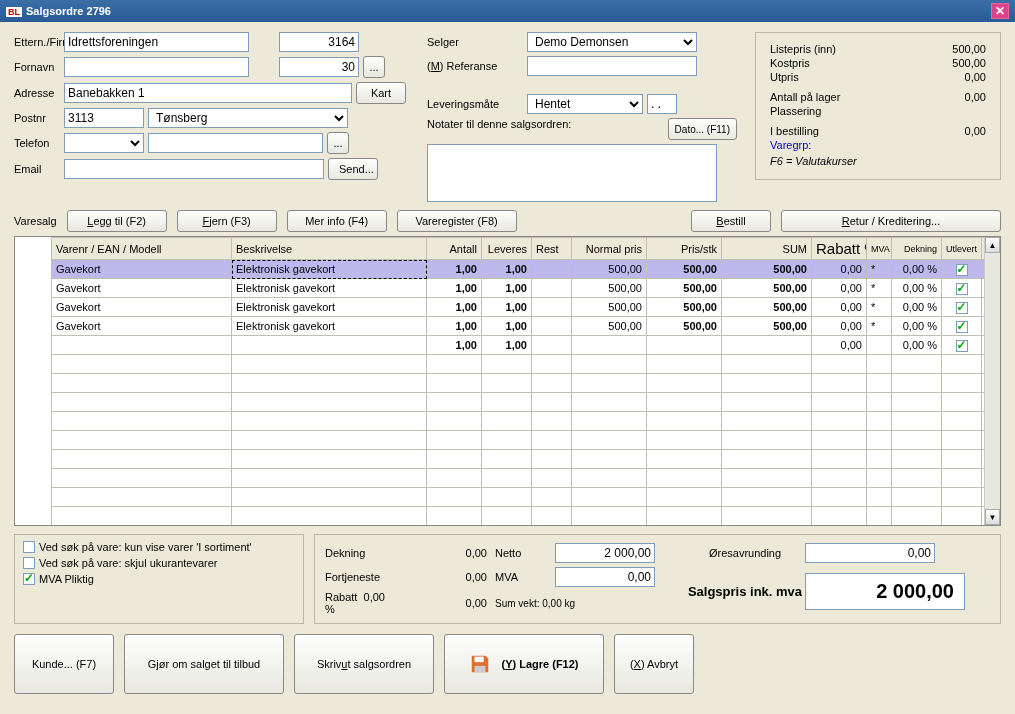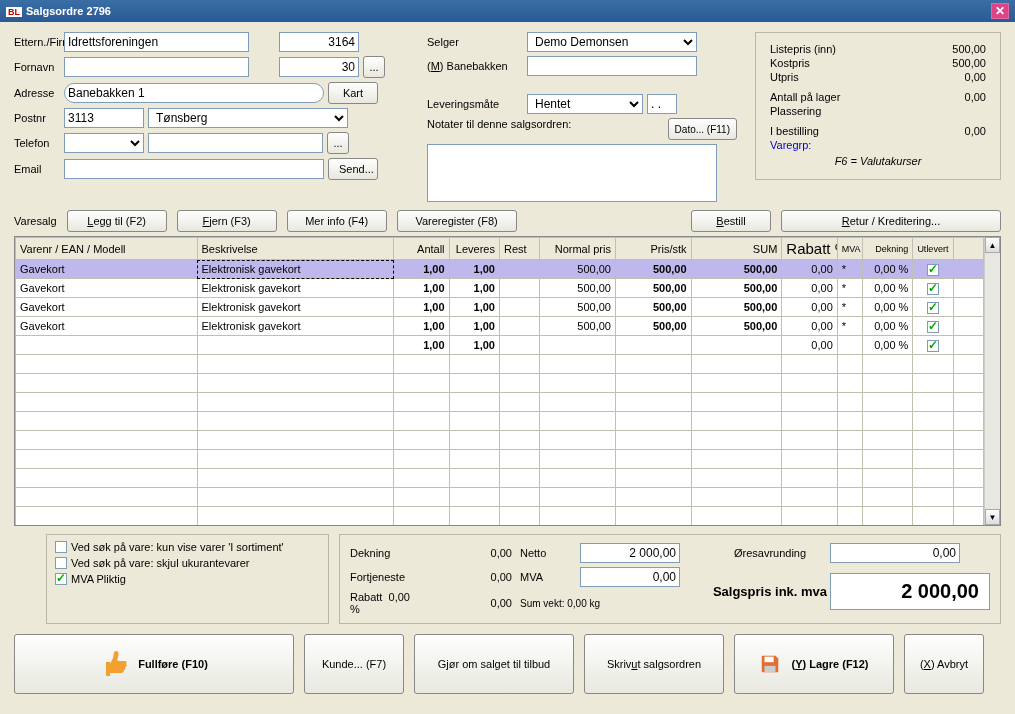--- a/index.html
+++ b/index.html
@@ -18,34 +18,34 @@
 .col2 { width: 310px; }
 .col3 { flex: 1; }
 .col1 .lbl { width: 50px; }
 .col2 .lbl { width: 100px; }
 .infopanel { border: 1px solid #b8b8a8; padding: 10px 14px; }
 .infopanel .irow { display: flex; justify-content: space-between; margin-bottom: 2px; }
 .u { text-decoration: underline; }
 .toolbar { display: flex; align-items: center; gap: 10px; margin-top: 6px; margin-bottom: 4px; justify-content: flex-end; }
 .toolbar .btn { width: 100px; }
 .gridwrap { border: 1px solid #888; background: #fff; height: 290px; display: flex; }
-.gridinner { flex: 1; overflow: hidden; }
+.gridinner { flex: 1; overflow: hidden; padding-left: 36px; }
 .vsb { width: 16px; background: #e8e8e0; border-left: 1px solid #ccc; display: flex; flex-direction: column; justify-content: space-between; }
 .vsb .arr { height: 16px; background: linear-gradient(#fff,#ddd); border: 1px solid #aaa; display: flex; align-items: center; justify-content: center; font-size: 8px; }
 table.grid { border-collapse: collapse; width: 100%; table-layout: fixed; }
 table.grid th { background: #ece9d8; border: 1px solid #c0c0b0; text-align: left; padding: 2px 4px; font-weight: normal; height: 18px; white-space: nowrap; overflow: hidden; }
 table.grid th.right, table.grid td.right { text-align: right; }
 table.grid th.center, table.grid td.center { text-align: center; }
 table.grid td { border: 1px solid #c0c0b0; padding: 2px 4px; height: 19px; white-space: nowrap; overflow: hidden; }
 tr.sel td { background: #beb8ec; }
 tr.sel td.cell-beskr { background: #beb8ec; outline: 1px dashed #000; outline-offset: -1px; }
 .chk { display: inline-block; width: 12px; height: 12px; border: 1px solid #7f9db9; background: #fff; vertical-align: middle; position: relative; }
 .chk.on::after { content: "✓"; color: #0a0; position: absolute; top: -3px; left: 0; font-size: 12px; font-weight: bold; }
 .bottom { display: flex; gap: 10px; margin-top: 8px; }
-.optpanel { border: 1px solid #b8b8a8; padding: 6px 8px; width: 290px; margin-left: 32px; }
+.optpanel { border: 1px solid #b8b8a8; padding: 6px 8px; width: 290px; }
 .sumpanel { border: 1px solid #b8b8a8; padding: 8px 10px; flex: 1; display: grid; grid-template-columns: 70px 100px 60px 130px 120px 160px; row-gap: 4px; align-items: center; }
 .sumpanel .rlabel { text-align: left; }
 .sumpanel .rval { text-align: right; padding-right: 8px; }
 .sumpanel input { text-align: right; }
 .salgspris-lbl { font-weight: bold; font-size: 13px; }
 .salgspris-val { font-weight: bold; font-size: 20px; text-align: right; border: 1px solid #7f9db9; background: #fff; padding: 6px 10px; }
 .actionbar { display: flex; gap: 10px; margin-top: 10px; }
 .actionbar .btn { height: 60px; flex: 0 0 auto; display: flex; align-items: center; justify-content: center; }
 .thumb-icon { width: 32px; height: 32px; display: inline-block; }
 .thumb-icon svg, .disk-icon svg { width: 100%; height: 100%; }
@@ -70,21 +70,21 @@
         <input type="text" style="width: 80px; text-align: right; margin-left: 30px;" value="3164">
       </div>
       <div class="row">
           <span class="lbl">Fornavn</span>
         <input type="text" style="width: 185px;" value="">
         <input type="text" style="width: 80px; text-align: right; margin-left: 30px;" value="30">
         <button class="btn smallbtn" style="margin-left:4px">...</button>
       </div>
       <div class="row">
           <span class="lbl">Adresse</span>
-        <input type="text" style="width: 260px; border-radius: 10px;" value="Banebakken 1">
+        <input type="text" style="width: 288px;" value="Banebakken 1">
         <button class="btn" style="width:50px;margin-left:4px">Kart</button>
       </div>
       <div class="row">
           <span class="lbl">Postnr</span>
         <input type="text" style="width: 80px;" value="3113">
         <select style="width:200px;margin-left:4px"><option>Tønsberg</option></select>
       </div>
       <div class="row">
           <span class="lbl">Telefon</span>
         <select style="width:80px"><option></option></select>
@@ -96,21 +96,21 @@
         <input type="text" style="width: 260px;" value="">
         <button class="btn" style="width:50px;margin-left:4px">Send...</button>
       </div>
     </div>
     <div class="col2">
       <div class="row">
           <span class="lbl">Selger</span>
         <select style="width:170px"><option>Demo Demonsen</option></select>
       </div>
       <div class="row">
-          <span class="lbl"><span>(</span><span class="u">M</span><span>) Banebakken</span></span>
+          <span class="lbl"><span>(</span><span class="u">M</span><span>) Referanse</span></span>
         <input type="text" style="width: 170px;" value="">
       </div>
       <div class="row" style="margin-top:18px">
           <span class="lbl">Leveringsmåte</span>
         <select style="width:116px"><option>Hentet</option></select>
         <input type="text" style="width: 30px; margin-left: 4px;" value=". .">
       </div>
       <div class="row" style="align-items:flex-start">
         <span class="lbl" style="width:auto">Notater til denne salgsordren:</span>
         <button class="btn" style="margin-left:auto;padding:0 6px;font-size:10px">Dato... (F11)</button>
@@ -140,21 +140,21 @@
             <span></span>
           </div>
         <div class="irow" style="margin-top:8px">
             <span>I bestilling</span>
             <span>0,00</span>
           </div>
         <div class="irow">
             <span style="color:#00c">Varegrp:</span>
             <span></span>
           </div>
-        <div class="irow" style="justify-content:center;font-style:italic;margin-top:4px">
+        <div class="irow" style="justify-content:flex-start;font-style:italic;margin-top:4px">
             <span>F6 = Valutakurser</span>
           </div>
       </div>
     </div>
   </div>
 
   <div class="toolbar">
     <span>Varesalg</span>
     <button class="btn"><span class="u">L</span><span>egg til (F2)</span></button>
     <button class="btn"><span class="u">F</span><span>jern (F3)</span></button>
@@ -450,27 +450,20 @@
       <span class="salgspris-lbl" style="grid-column:5;grid-row:2/4;align-self:center;text-align:center">Salgspris ink. mva</span>
       <div class="salgspris-val" style="grid-column:6;grid-row:2/4">2 000,00</div>
 
       <span class="rlabel"><span>Rabatt</span>&nbsp;&nbsp;<span>0,00 %</span></span>
         <span class="rval">0,00</span>
       <span class="rlabel" style="grid-column:3/5;font-size:10px">Sum vekt: 0,00 kg</span>
     </div>
   </div>
 
   <div class="actionbar">
-    <button class="btn big" style="width:280px">
-      <span class="thumb-icon"><svg viewBox="0 0 32 32">
-            <path fill="#f4a030" d="M6 14h4v14H6z"></path>
-            <path fill="#f4a030" d="M10 16c0-2 2-3 3-6s0-7 3-7 3 3 2 6-1 4 0 4h7c2 0 2 2 1 3 1 1 1 3-1 3 1 1 0 3-1 3 0 2-1 3-3 3H10z"></path>
-          </svg></span>
-      <span>Fullføre (F10)</span>
-    </button>
     <button class="btn" style="width:100px;height:60px">Kunde... (F7)</button>
     <button class="btn" style="width:160px;height:60px">Gjør om salget til tilbud</button>
     <button class="btn" style="width:140px;height:60px">
         <span>Skriv </span>
         <span class="u">u</span>
         <span>t salgsordren</span>
       </button>
     <button class="btn big" style="width:160px">
       <span class="disk-icon"><svg viewBox="0 0 24 24">
             <path fill="#e07030" d="M3 3h15l3 3v15H3z"></path>

